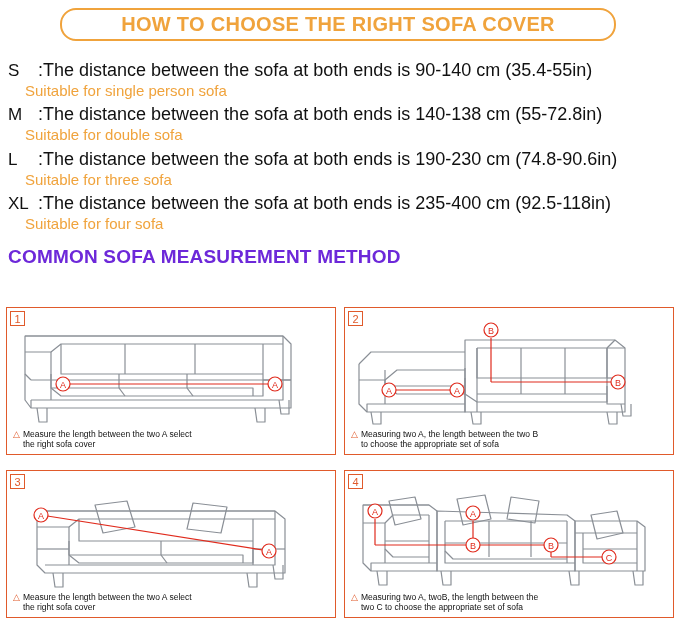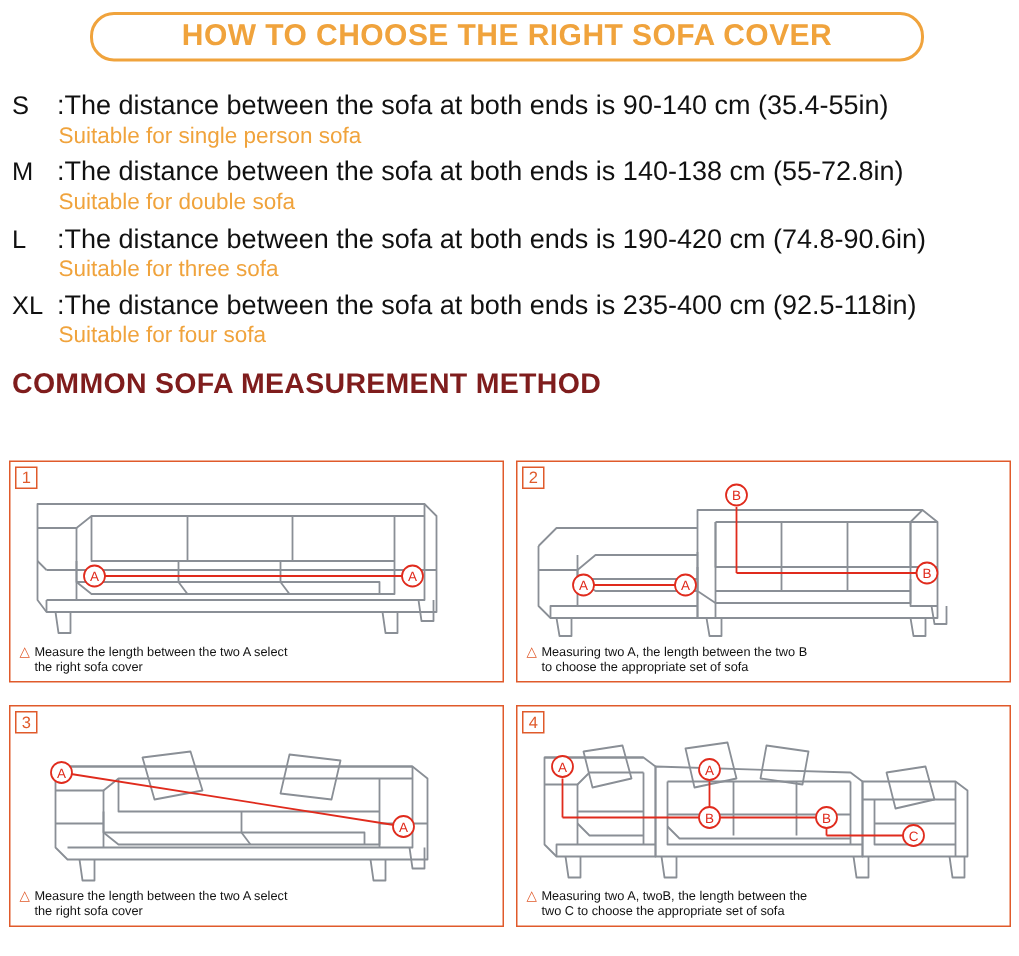--- a/index.html
+++ b/index.html
@@ -26,27 +26,27 @@
 
   
   .sizes{position:absolute;left:8px;top:60px;width:670px;}
   .size-row{margin-bottom:3px;}
   .size-line{display:flex;align-items:baseline;}
   .size-key{
     font-size:17px;color:#111;min-width:30px;display:inline-block;
   }
   .size-desc{font-size:18px;color:#111;}
   .size-sub{
-    font-size:15px;color:#f0a33c;margin-left:31px;display:block;line-height:1.35;
+    font-size:15px;color:#f0a33c;margin-left:17px;display:block;line-height:1.35;
   }
 
   
   .sect-title{
     position:absolute;left:8px;top:246px;
-    font-size:19px;font-weight:bold;color:#7f1d1d;letter-spacing:.2px;
+    font-size:19px;font-weight:bold;color:#6d28d9;letter-spacing:.2px;
   }
 
   
   .panels{position:absolute;left:6px;top:307px;width:668px;}
   .panel{
     position:absolute;box-sizing:border-box;
     border:1px solid #e05a2b;
     background:#fff;
   }
   .p1{left:0;top:0;width:330px;height:148px;}
@@ -94,21 +94,21 @@
       <div class="size-line">
         <span class="size-key">M</span>
         <span class="size-desc">:The distance between the sofa at both ends is 140-138 cm (55-72.8in)</span>
       </div>
       <span class="size-sub">Suitable for double sofa</span>
     </div>
 
     <div class="size-row">
       <div class="size-line">
         <span class="size-key">L</span>
-        <span class="size-desc">:The distance between the sofa at both ends is 190-420 cm (74.8-90.6in)</span>
+        <span class="size-desc">:The distance between the sofa at both ends is 190-230 cm (74.8-90.6in)</span>
       </div>
       <span class="size-sub">Suitable for three sofa</span>
     </div>
 
     <div class="size-row">
       <div class="size-line">
         <span class="size-key">XL</span>
         <span class="size-desc">:The distance between the sofa at both ends is 235-400 cm (92.5-118in)</span>
       </div>
       <span class="size-sub">Suitable for four sofa</span>

